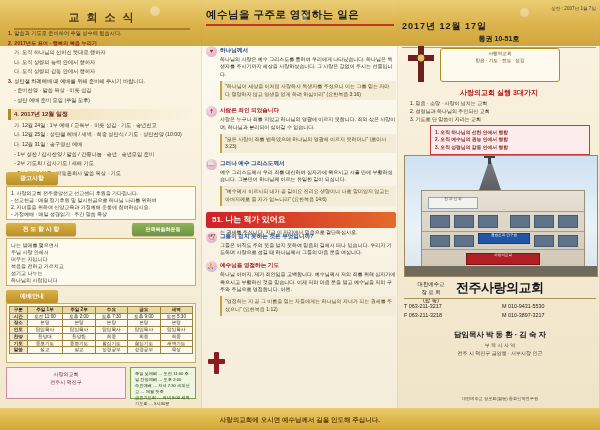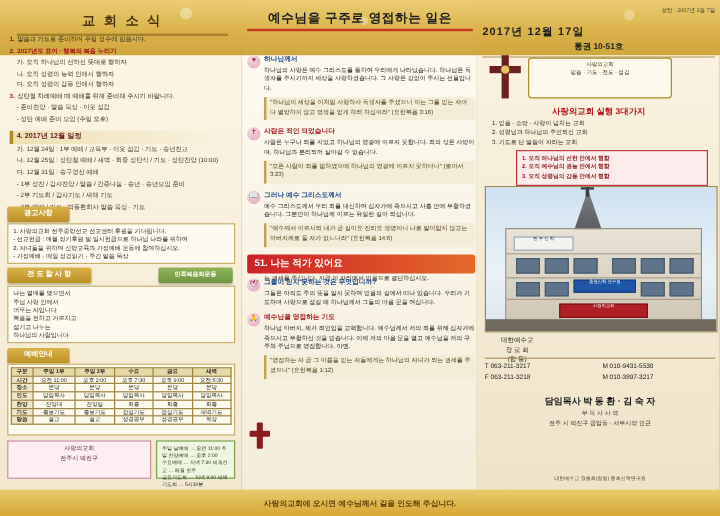--- a/index.html
+++ b/index.html
@@ -55,21 +55,21 @@
     text-align:center;color:#2b2820;line-height:1.25;}
   table.tbl th{background:#e7d9a8;font-weight:bold;}
   table.tbl td.lbl{background:#f1e7c4;font-weight:bold;}
   .greenbox{position:absolute;left:6px;width:190px;border:1px solid #7ba14a;
     background:#eef6e0;box-sizing:border-box;font-size:4.8px;line-height:1.45;
     color:#23301a;padding:3px 4px;}
   .pinkbox{position:absolute;left:6px;width:120px;border:1px solid #c98fa2;
     background:#fdeef2;box-sizing:border-box;font-size:5px;line-height:1.5;
     color:#5a2431;padding:3px 4px;text-align:center;}
   
-  .mHead{position:absolute;left:206px;top:8px;width:188px;text-align:center;}
+  .mHead{position:absolute;left:206px;top:8px;width:188px;}
   .mHead .l1{font-size:10.5px;font-weight:bold;color:#1c1c1c;letter-spacing:.5px;}
   .mHead .l2{font-size:11.5px;font-weight:bold;color:#c0161c;margin-top:2px;}
   .mHead .uline{height:2px;background:#c0161c;margin-top:2px;opacity:.8;}
   .mBody{position:absolute;left:206px;top:46px;width:190px;font-size:5px;
     line-height:1.55;color:#23201a;}
   .mSec{margin-bottom:4px;display:flex;gap:3px;}
   .mSec .ic{flex:0 0 11px;height:11px;border-radius:50%;
     background:radial-gradient(circle at 35% 30%,#f6d9e2,#e0a7bb);
     display:flex;align-items:center;justify-content:center;color:#9d2b47;
     font-size:6px;}
@@ -414,20 +414,21 @@
       <div class="sign" style="left:56px;top:42px;width:50px;height:9px">충원신학 연구원</div>
       <div class="sign signwhite" style="left:6px;top:6px;width:48px;height:10px">전 주 신 학</div>
       <div class="sign signred" style="left:44px;top:62px;width:72px;height:10px">사랑의교회</div>
     </div>
     <div style="position:absolute;left:0;bottom:0;width:100%;height:10px;background:#6f6a5c"></div>
   </div>
 
   <div class="chLeft" style="white-space:pre-line">대한예수교
 장 로 회
 (합 동)</div>
+  <div class="chName">전주사랑의교회</div>
   <div class="chUnder"></div>
 
   <div class="contact">
     <div class="row">
       <div>T 063-211-3217</div>
       <div>M 010-9431-5530</div>
     </div>
     <div class="row">
       <div>F 063-211-3218</div>
       <div>M 010-3897-3217</div>

